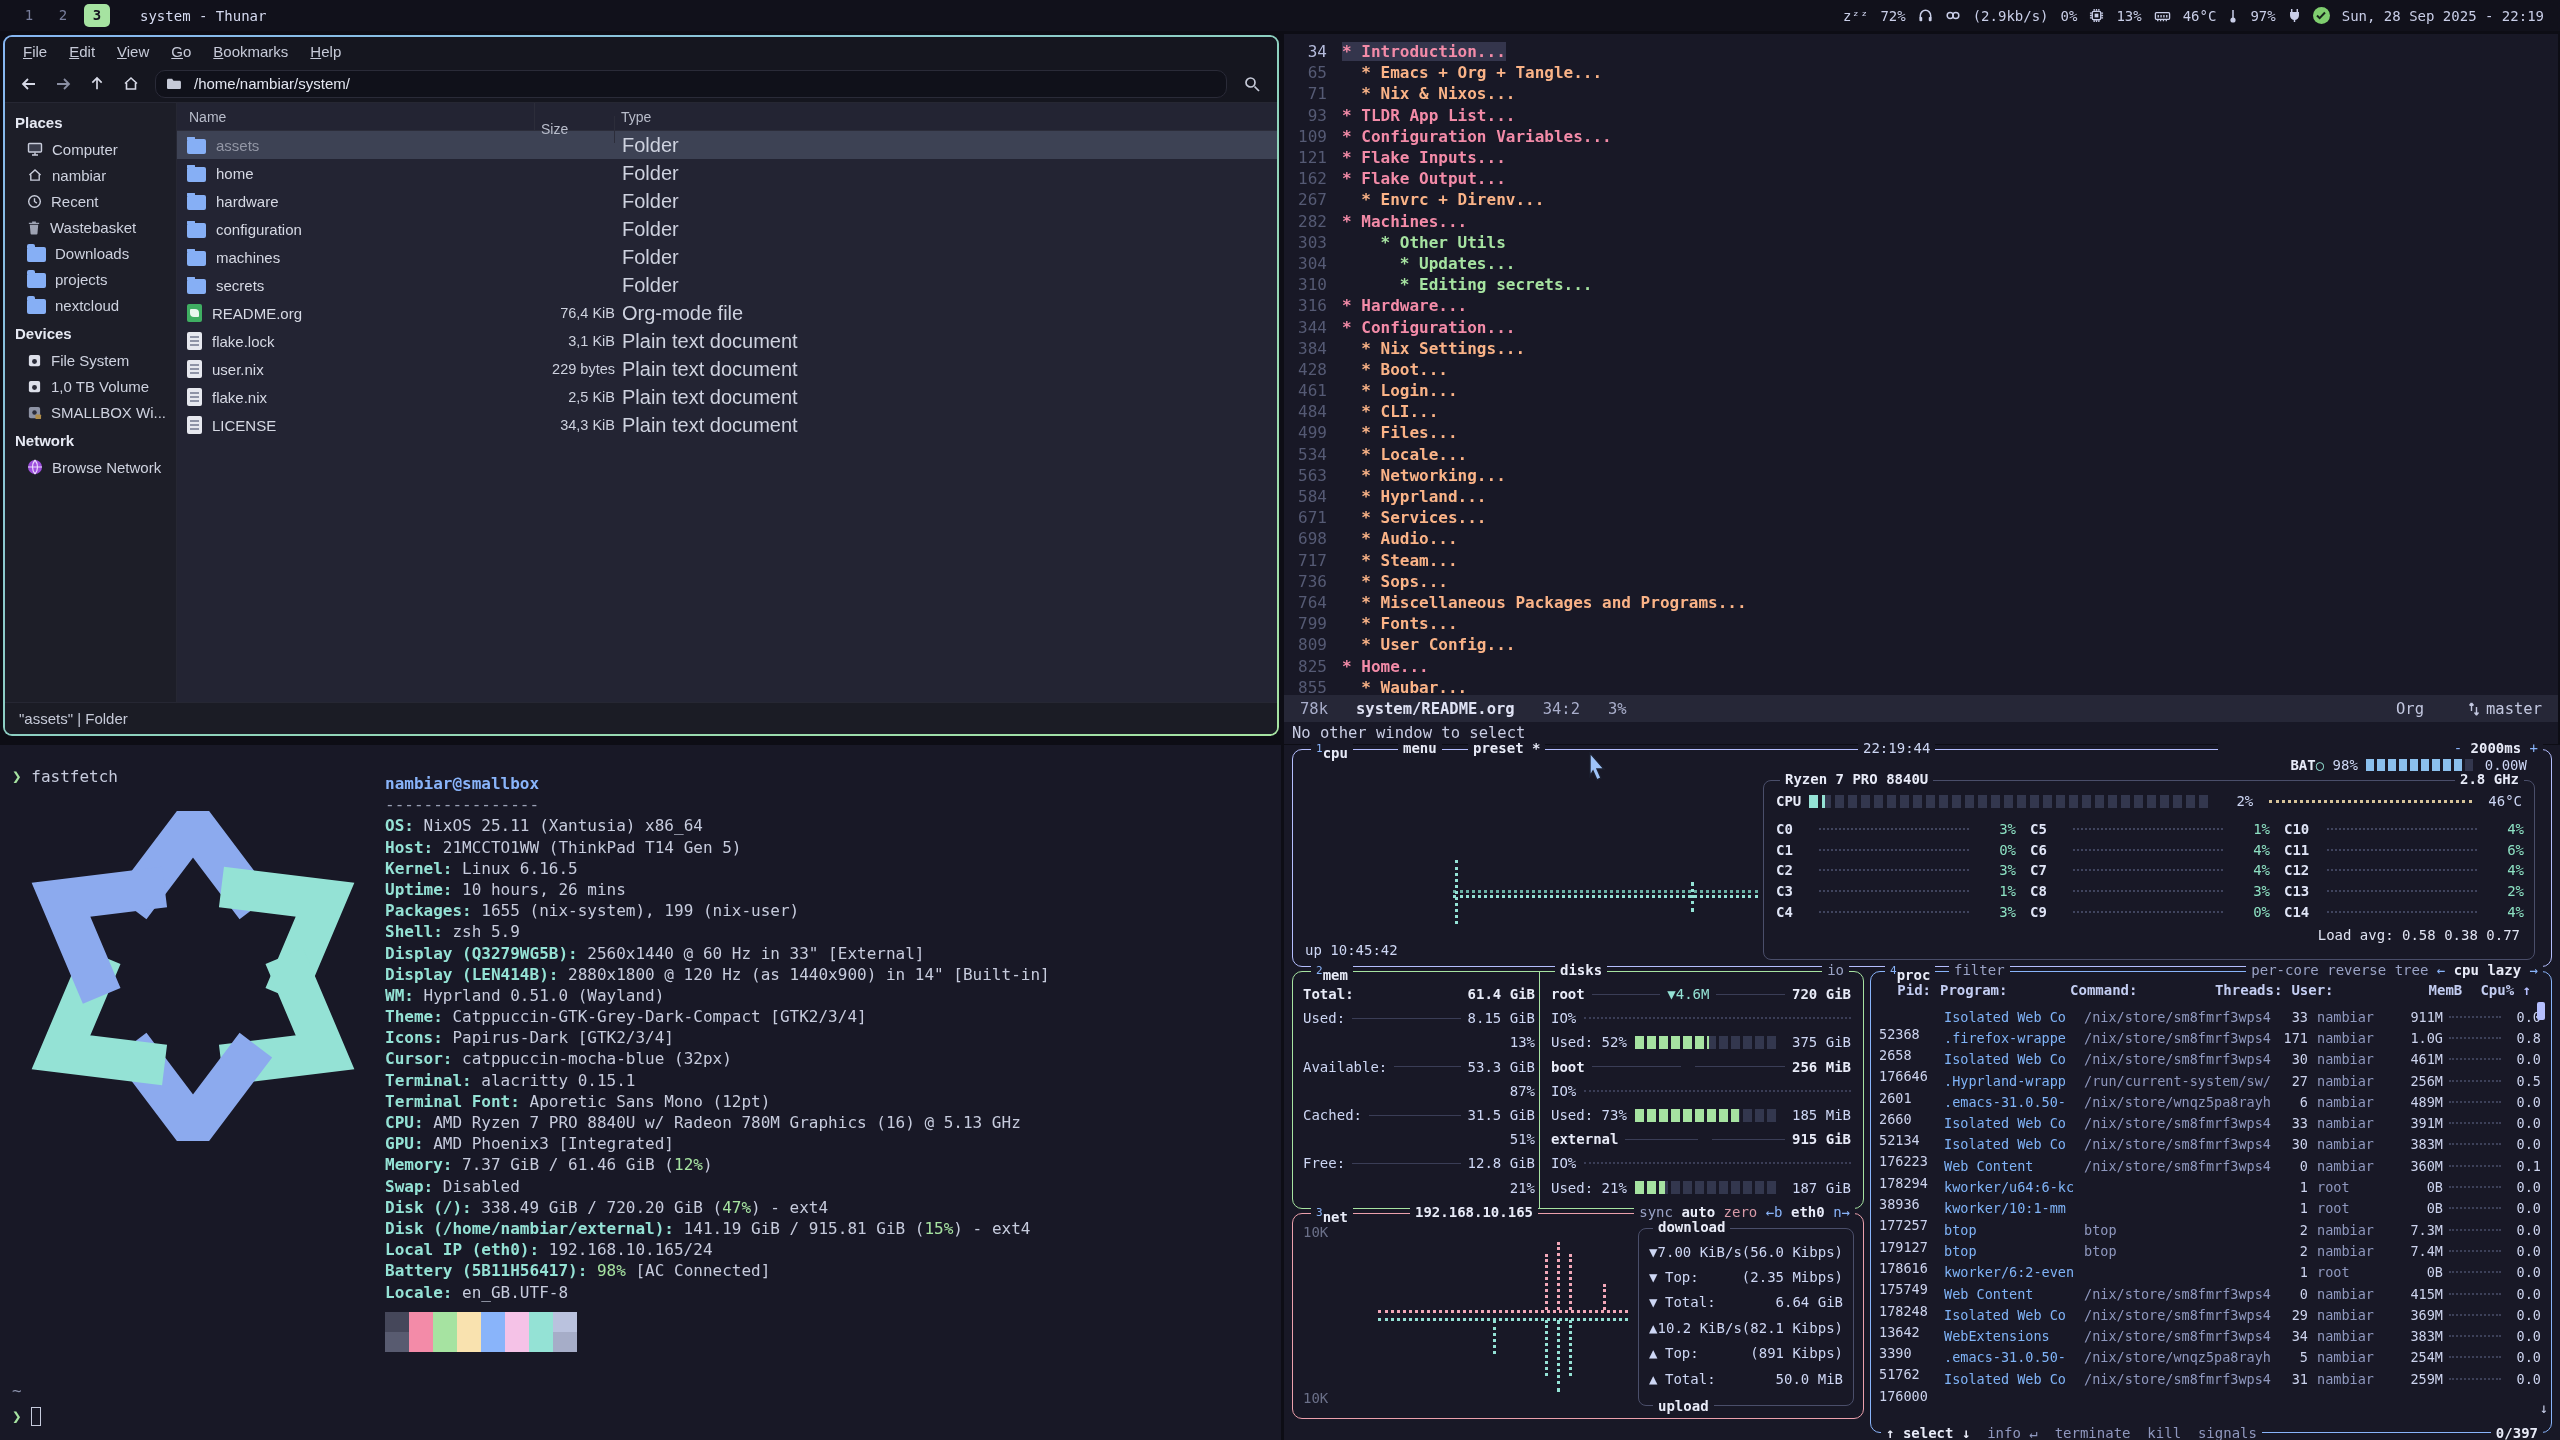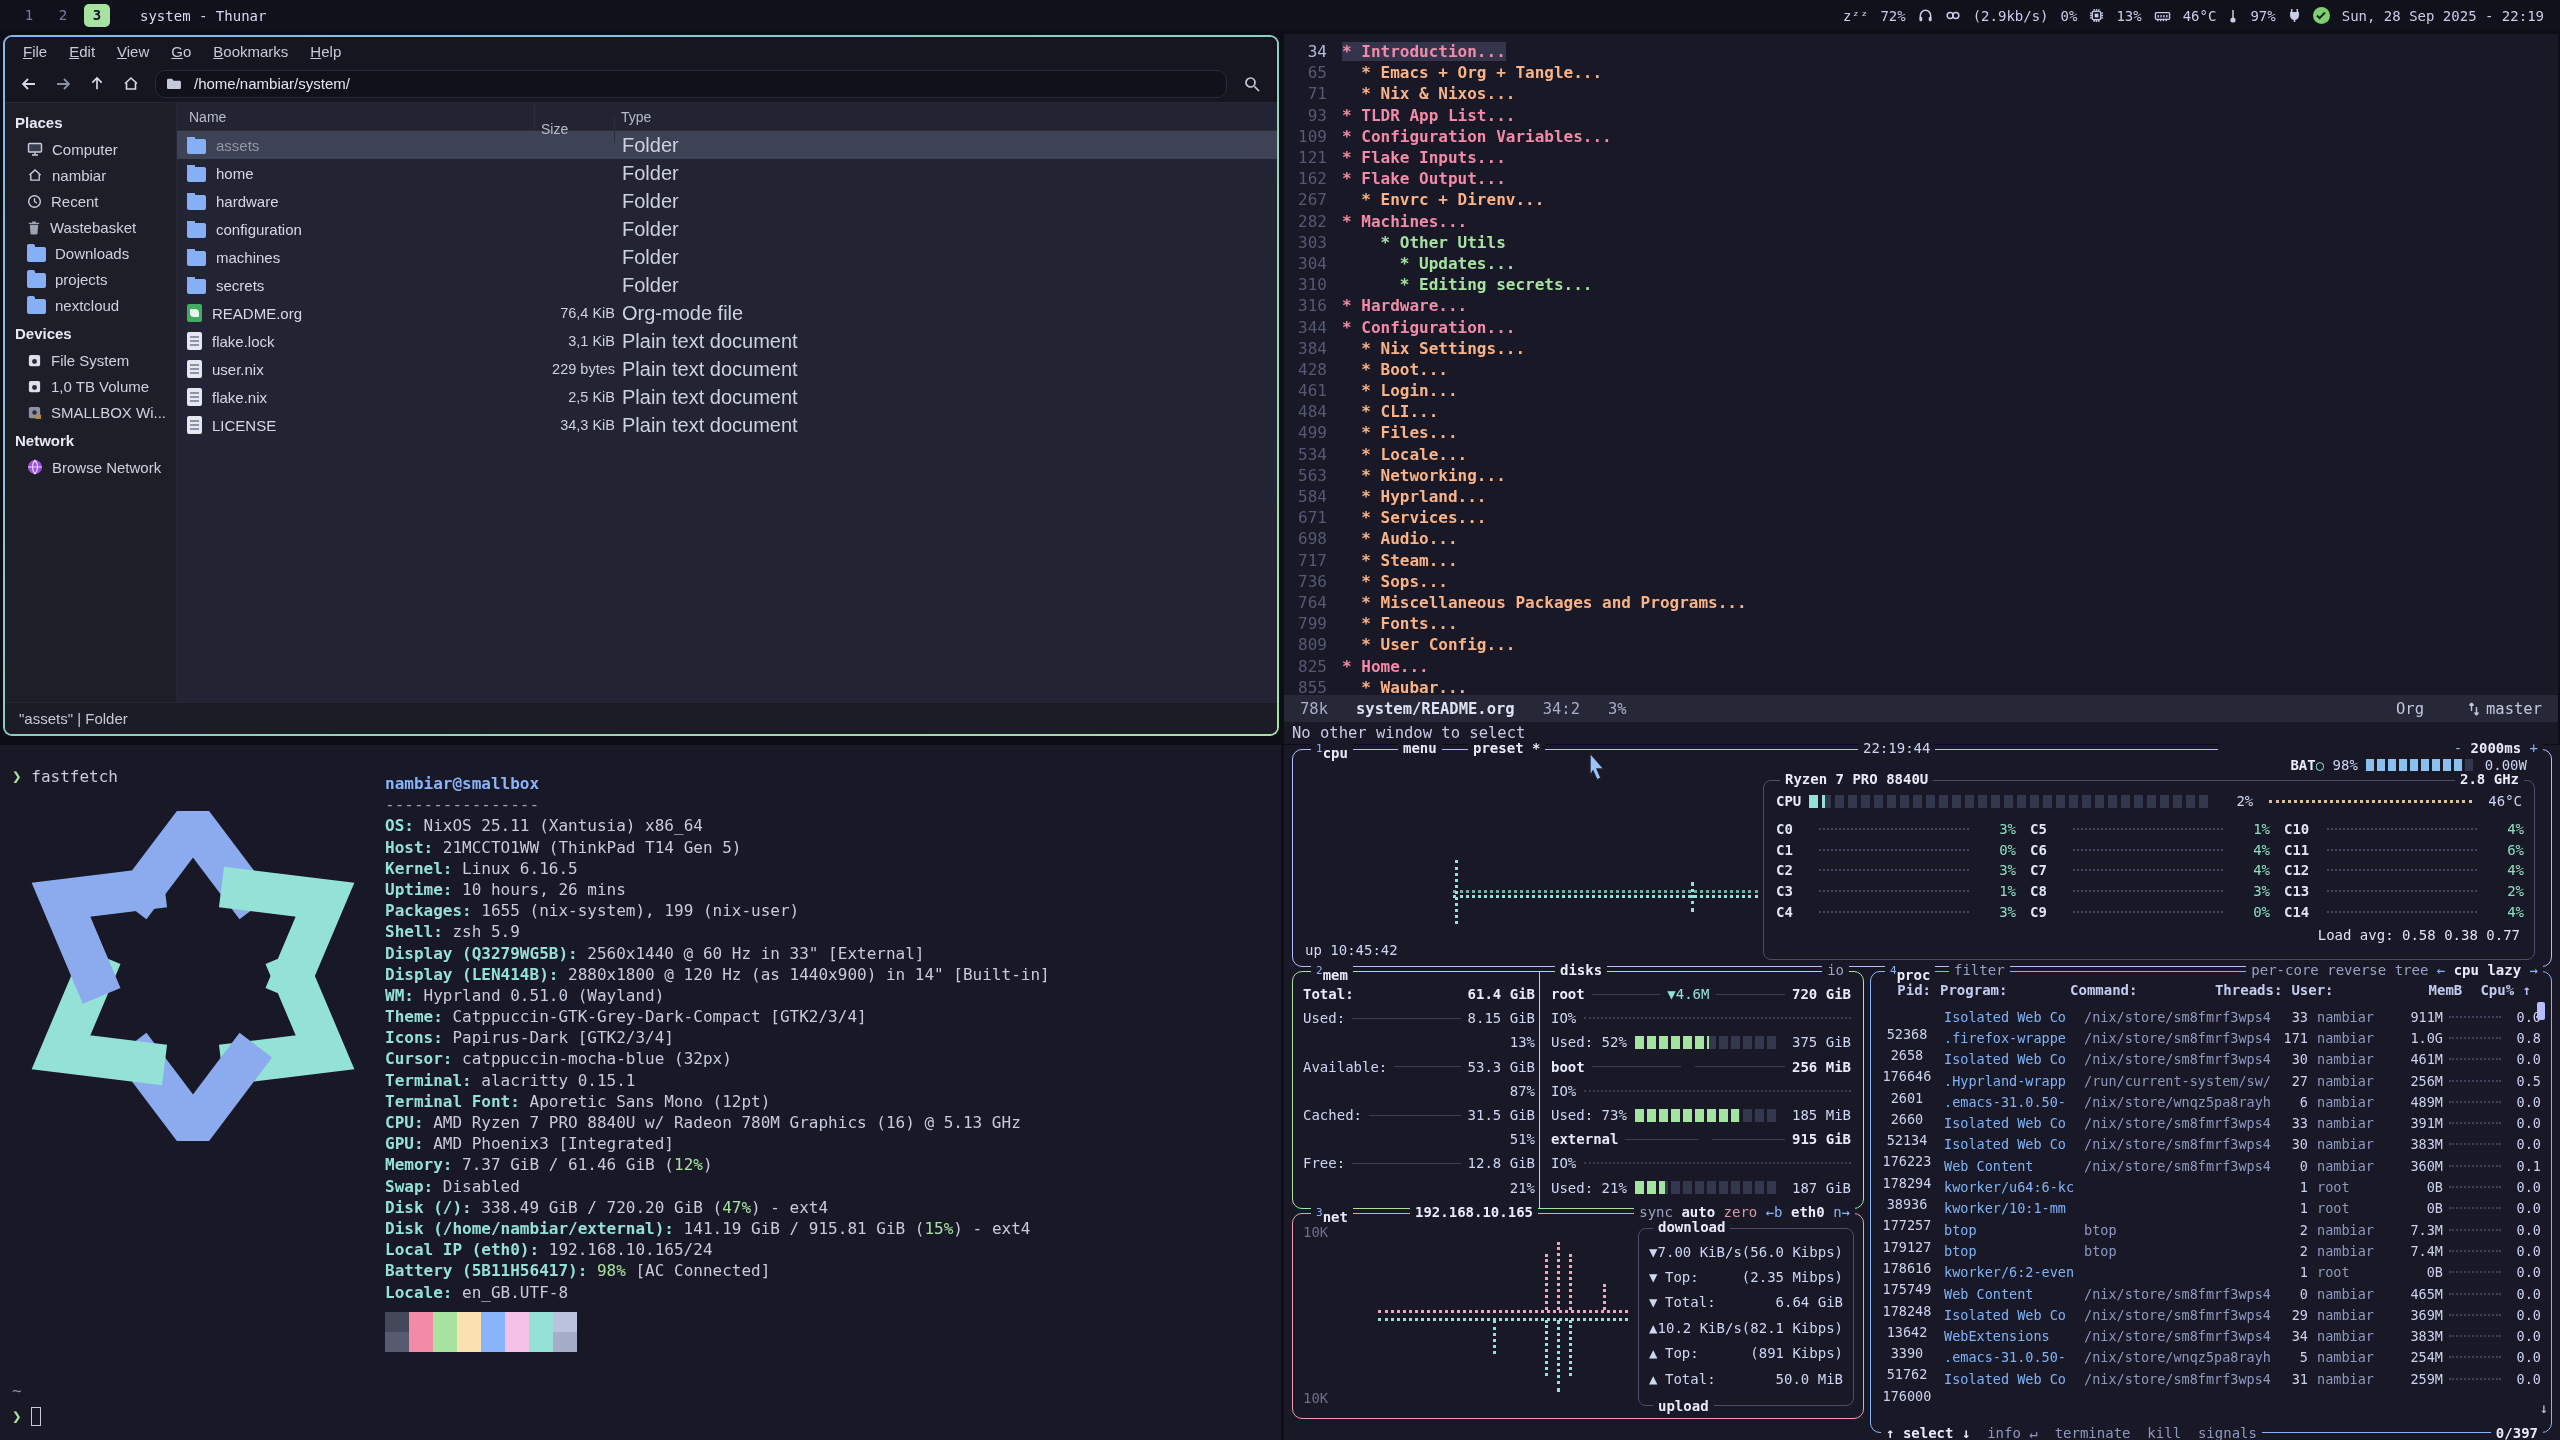--- a/index.html
+++ b/index.html
@@ -162,21 +162,21 @@
   .nspike-d{position:absolute;border-left:3px dotted var(--teal);width:3px;}
   .dlbox{position:absolute;left:345px;top:14px;width:216px;height:178px;border:1.5px solid #4a4e6a;border-radius:8px;}
   .dlrow{height:25.4px;display:flex;align-items:center;padding:0 10px;white-space:pre;}
   .dlrow .arr{width:16px;color:#cdd6f4;}
   .dlrow .b{margin-left:auto;}
 
   #proc-box{left:586px;top:226px;width:682px;height:462px;border-color:var(--blue);}
   .phead{position:absolute;left:8px;right:20px;top:10px;display:flex;font-weight:bold;color:#c3cdf2;white-space:pre;}
   .prows{position:absolute;left:8px;right:20px;top:34px;}
   .prow{height:21.3px;display:flex;align-items:center;white-space:pre;font-size:13.5px;}
-  .pc-pid{width:56px;text-align:center;color:#ccd3ee;flex:none;margin-top:34px;}
+  .pc-pid{width:56px;text-align:left;color:#ccd3ee;flex:none;margin-top:34px;}
   .pc-prog{width:140px;margin-left:9px;color:#7fb3f7;overflow:hidden;flex:none;}
   .pc-cmd{width:190px;color:#8f98bf;overflow:hidden;flex:none;}
   .pc-thr{width:34px;text-align:right;color:#ccd3ee;flex:none;}
   .pc-user{width:76px;margin-left:9px;color:#8f98bf;flex:none;}
   .pc-mem{width:50px;text-align:right;color:#ccd3ee;flex:none;}
   .pc-graph{width:52px;margin-left:6px;border-bottom:2px dotted #3c4058;height:2px;align-self:center;flex:none;}
   .pc-cpu{width:40px;text-align:right;color:#ccd3ee;flex:none;}
   .hh-pid{width:56px;text-align:right;}
   .hh-prog{width:140px;margin-left:9px;}
   .hh-cmd{width:156px;}
@@ -1132,21 +1132,21 @@
             <span class="pc-graph"></span>
             <span class="pc-cpu">0.0</span>
           </div>
 
           <div class="prow">
             <span class="pc-pid">178248</span>
             <span class="pc-prog">Web Content</span>
             <span class="pc-cmd">/nix/store/sm8fmrf3wps4</span>
             <span class="pc-thr">0</span>
             <span class="pc-user">nambiar</span>
-            <span class="pc-mem">465M</span>
+            <span class="pc-mem">415M</span>
             <span class="pc-graph"></span>
             <span class="pc-cpu">0.0</span>
           </div>
 
           <div class="prow">
             <span class="pc-pid">13642</span>
             <span class="pc-prog">Isolated Web Co</span>
             <span class="pc-cmd">/nix/store/sm8fmrf3wps4</span>
             <span class="pc-thr">29</span>
             <span class="pc-user">nambiar</span>

